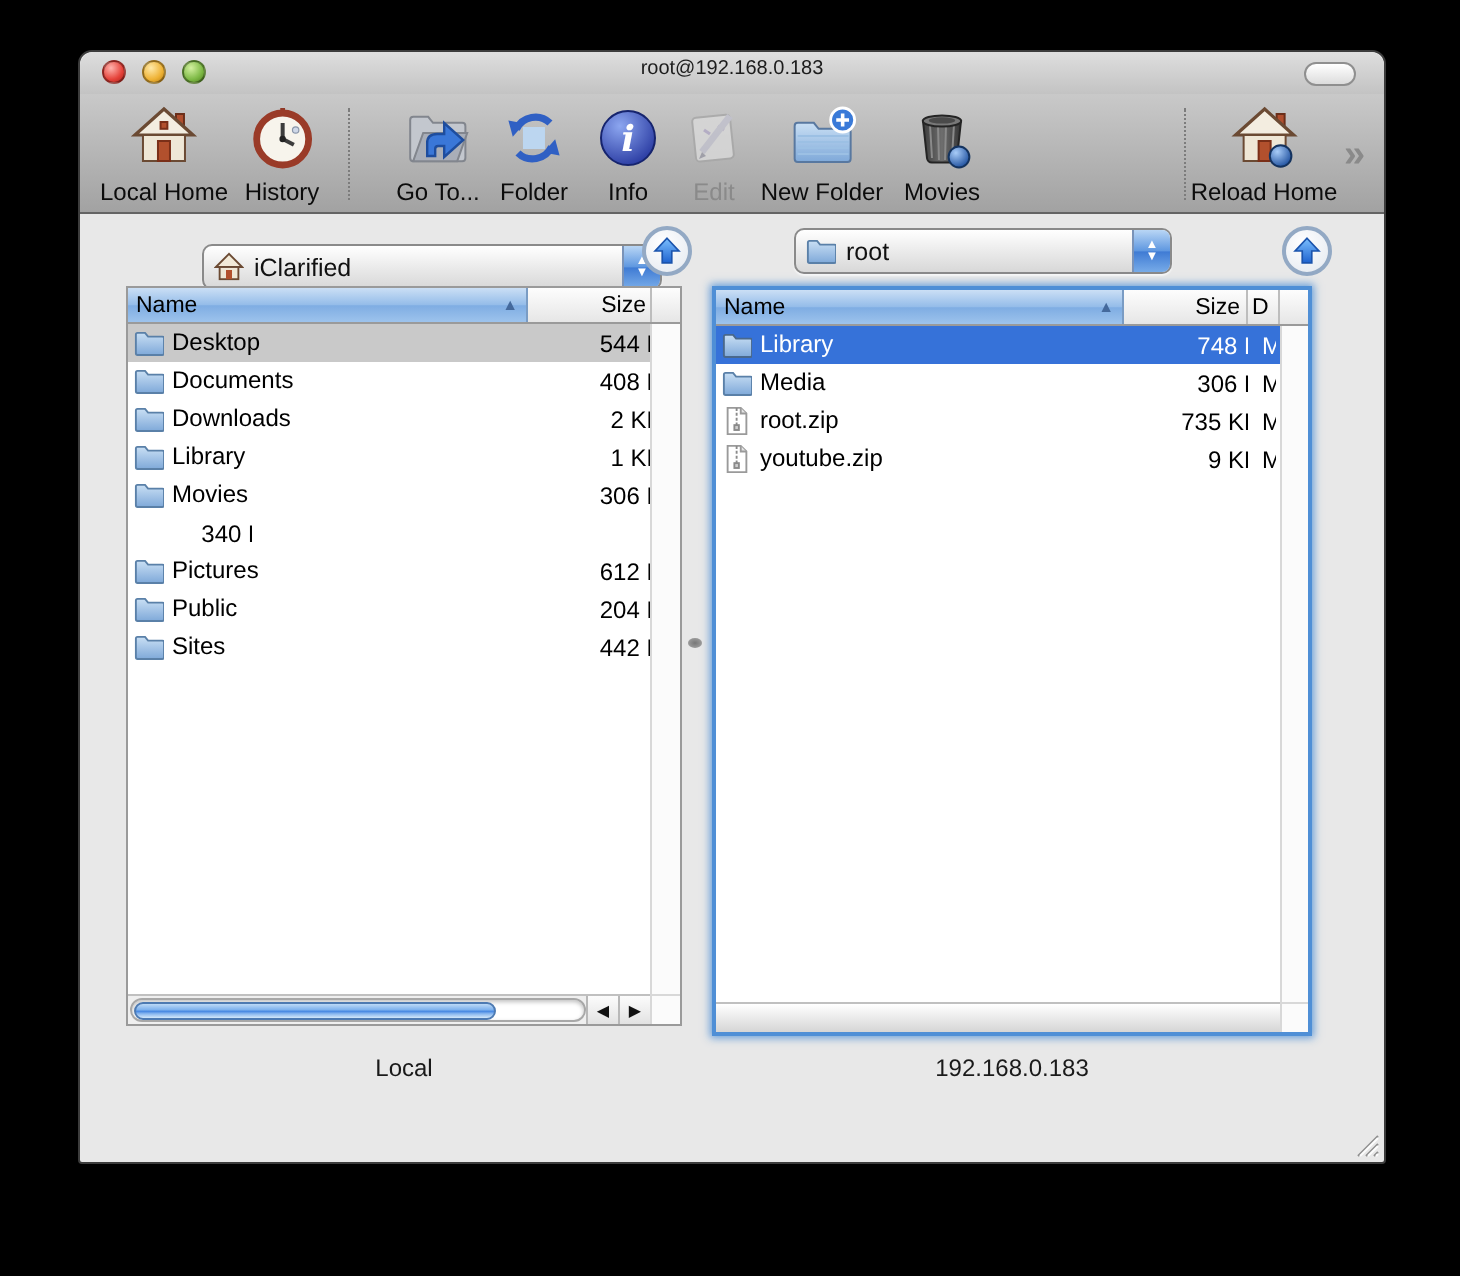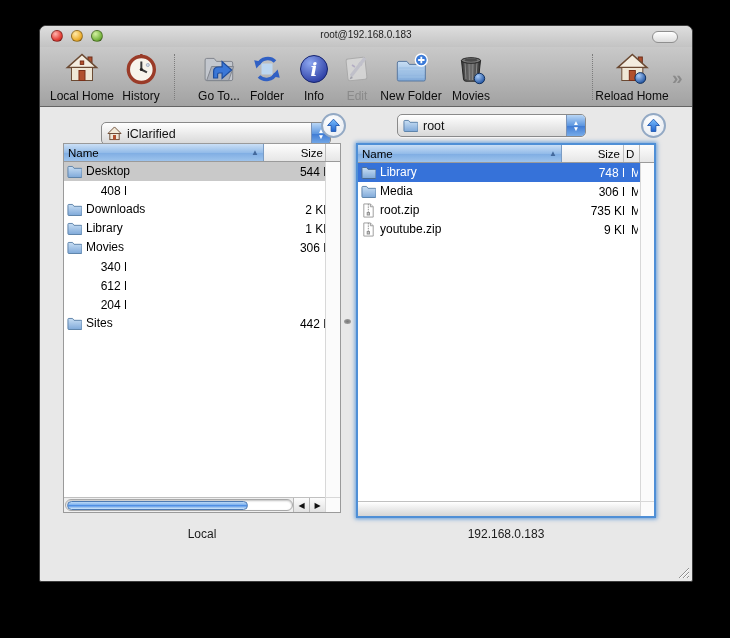--- a/index.html
+++ b/index.html
@@ -304,20 +304,26 @@
             <svg viewBox="0 0 16 16">
               <path d="M1 3.5 q0-.9 .9-.9 h4 l1.6 2 h7.6 q.9 0 .9 .9 v8 q0 .9 -.9 .9 H1.9 q-.9 0-.9-.9z" fill="url(#g-folder)" stroke="#5a80a8"></path>
             </svg>
             <span>Desktop</span>
           </span>
         <span class="csize">
             <span class="clipw">544 B</span>
           </span>
       </div>
       <div class="frow">
+        <span class="cname">
+            <svg viewBox="0 0 16 16">
+              <path d="M1 3.5 q0-.9 .9-.9 h4 l1.6 2 h7.6 q.9 0 .9 .9 v8 q0 .9 -.9 .9 H1.9 q-.9 0-.9-.9z" fill="url(#g-folder)" stroke="#5a80a8"></path>
+            </svg>
+            <span>Documents</span>
+          </span>
         <span class="csize">
             <span class="clipw">408 B</span>
           </span>
       </div>
       <div class="frow">
         <span class="cname">
             <svg viewBox="0 0 16 16">
               <path d="M1 3.5 q0-.9 .9-.9 h4 l1.6 2 h7.6 q.9 0 .9 .9 v8 q0 .9 -.9 .9 H1.9 q-.9 0-.9-.9z" fill="url(#g-folder)" stroke="#5a80a8"></path>
             </svg>
             <span>Downloads</span>
@@ -347,25 +353,37 @@
         <span class="csize">
             <span class="clipw">306 B</span>
           </span>
       </div>
       <div class="frow">
         <span class="csize">
             <span class="clipw">340 B</span>
           </span>
       </div>
       <div class="frow">
+        <span class="cname">
+            <svg viewBox="0 0 16 16">
+              <path d="M1 3.5 q0-.9 .9-.9 h4 l1.6 2 h7.6 q.9 0 .9 .9 v8 q0 .9 -.9 .9 H1.9 q-.9 0-.9-.9z" fill="url(#g-folder)" stroke="#5a80a8"></path>
+            </svg>
+            <span>Pictures</span>
+          </span>
         <span class="csize">
             <span class="clipw">612 B</span>
           </span>
       </div>
       <div class="frow">
+        <span class="cname">
+            <svg viewBox="0 0 16 16">
+              <path d="M1 3.5 q0-.9 .9-.9 h4 l1.6 2 h7.6 q.9 0 .9 .9 v8 q0 .9 -.9 .9 H1.9 q-.9 0-.9-.9z" fill="url(#g-folder)" stroke="#5a80a8"></path>
+            </svg>
+            <span>Public</span>
+          </span>
         <span class="csize">
             <span class="clipw">204 B</span>
           </span>
       </div>
       <div class="frow">
         <span class="cname">
             <svg viewBox="0 0 16 16">
               <path d="M1 3.5 q0-.9 .9-.9 h4 l1.6 2 h7.6 q.9 0 .9 .9 v8 q0 .9 -.9 .9 H1.9 q-.9 0-.9-.9z" fill="url(#g-folder)" stroke="#5a80a8"></path>
             </svg>
             <span>Sites</span>

